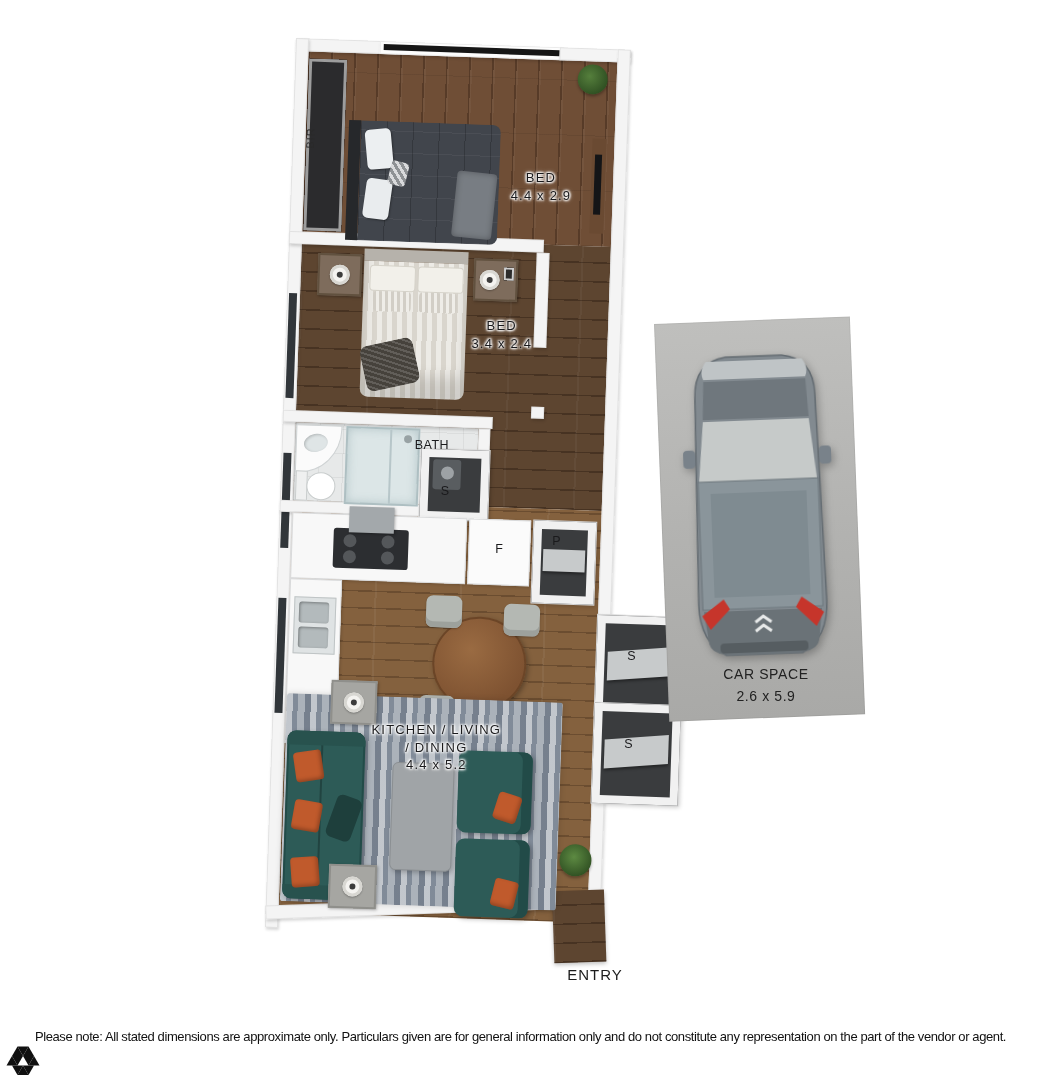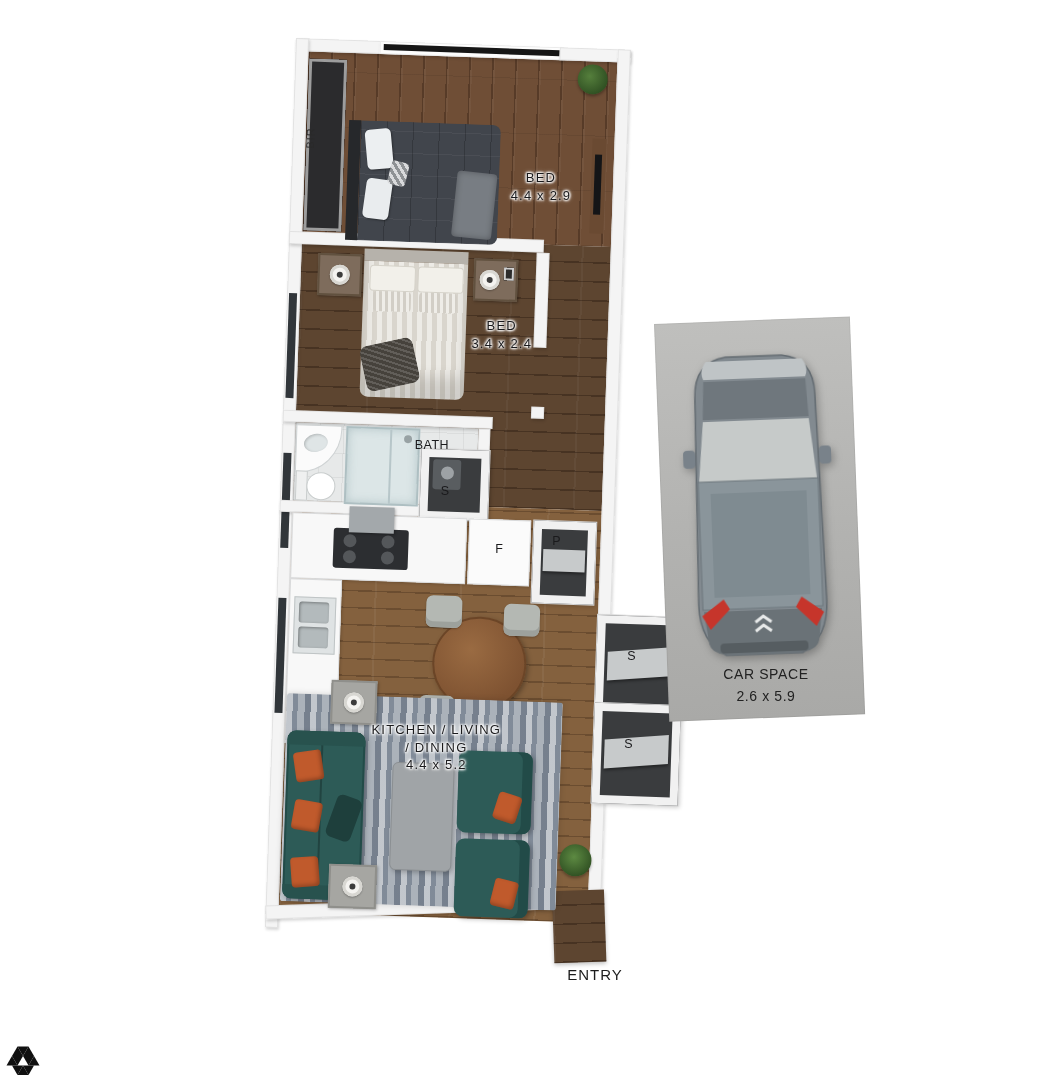--- a/index.html
+++ b/index.html
@@ -243,20 +243,21 @@
       <path d="M66 279 l8 -6 l8 6" stroke="#e8eaea" fill="none" stroke-width="3"></path>
     </svg>
     <div id="car-label">
       <span>CAR SPACE</span><br>
       <span>2.6 x 5.9</span>
     </div>
   </div>
 
   <div id="entry-label"><span>ENTRY</span></div>
 
+  <div id="footer-disclaimer">Please note: All stated dimensions are approximate only. Particulars given are for general information only and do not constitute any representation on the part of the vendor or agent.</div>
 
   <svg width="34" height="30" viewBox="0 0 33 30" style="position:absolute;left:6px;top:1046px;">
     <g fill="#101010">
       <path d="M11 0.5 L16.5 10 L5.5 10 Z"></path>
       <path d="M11 0.5 L22 0.5 L16.5 10 Z"></path>
       <path d="M22 0.5 L27.5 10 L16.5 10 Z"></path>
       <path d="M5.5 10 L11 19.5 L0 19.5 Z"></path>
       <path d="M5.5 10 L16.5 10 L11 19.5 Z"></path>
       <path d="M16.5 10 L27.5 10 L22 19.5 Z"></path>
       <path d="M27.5 10 L33 19.5 L22 19.5 Z"></path>

